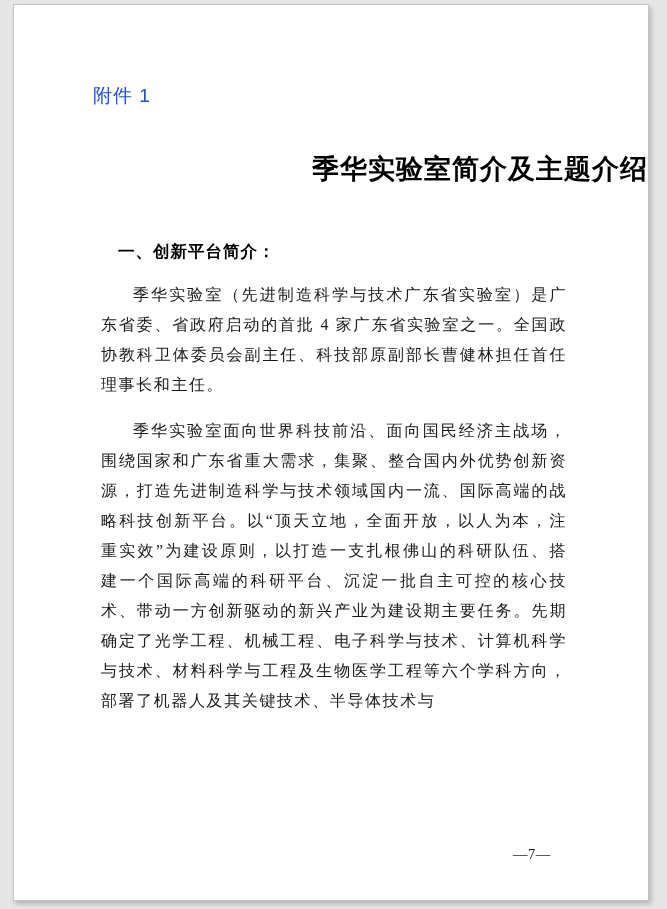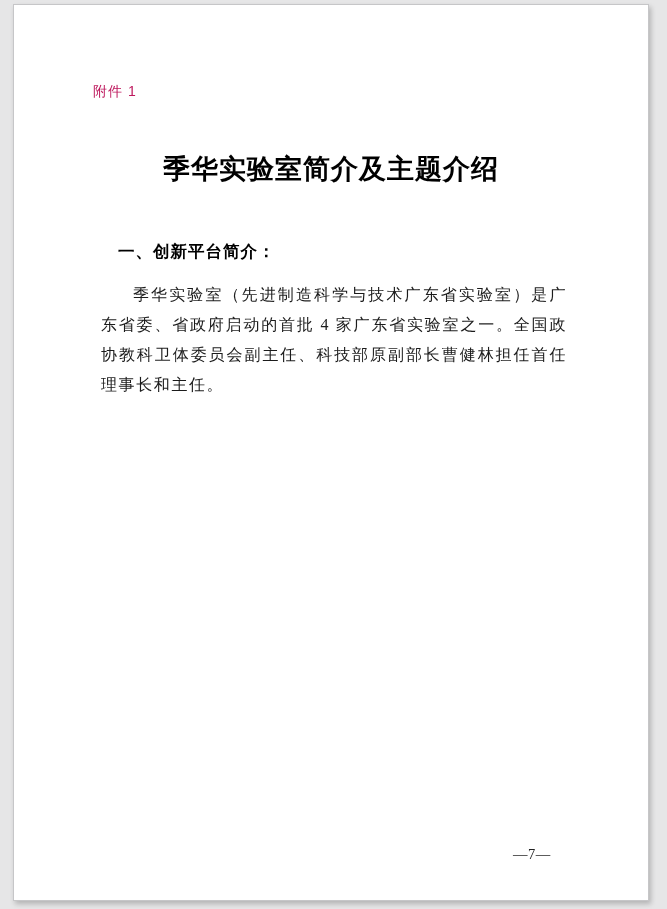--- a/index.html
+++ b/index.html
@@ -23,32 +23,32 @@
     background: #ffffff;
     border: 1px solid #c6c6c8;
     box-sizing: border-box;
     box-shadow: 2px 3px 5px rgba(0,0,0,0.22);
   }
   .attachment {
     position: absolute;
     left: 79px;
     top: 78px;
     font-family: "Liberation Sans", "DejaVu Sans", sans-serif;
-    font-size: 14px;
+    font-size: 19px;
     font-weight: 500;
     letter-spacing: 1px;
-    color: #be185d;
+    color: #1d4ed8;
   }
   .title {
     position: absolute;
     left: 0;
     right: 0;
     top: 146px;
     margin: 0;
-    text-align: center;
+    text-align: right;
     font-family: "Liberation Serif", "DejaVu Serif", serif;
     font-size: 27px;
     font-weight: 700;
     letter-spacing: 1px;
     color: #000000;
     white-space: nowrap;
   }
   .content {
     position: absolute;
     left: 71px;
@@ -92,17 +92,18 @@
   <div class="attachment">附件 1</div>
 
   <h1 class="title">季华实验室简介及主题介绍</h1>
 
   <div class="content">
     <h2 class="section-heading">一、创新平台简介：</h2>
 
     <p class="para">季华实验室（先进制造科学与技术广东省实验室）是广东省委、省政府启动的首批 4 家广东省实验室之一。全国政协教科卫体委员会副主任、科技部原副部长曹健林担任首任理事长和主任。</p>
 
 
+    <p class="para">季华实验室面向世界科技前沿、面向国民经济主战场，围绕国家和广东省重大需求，集聚、整合国内外优势创新资源，打造先进制造科学与技术领域国内一流、国际高端的战略科技创新平台。以“顶天立地，全面开放，以人为本，注重实效”为建设原则，以打造一支扎根佛山的科研队伍、搭建一个国际高端的科研平台、沉淀一批自主可控的核心技术、带动一方创新驱动的新兴产业为建设期主要任务。先期确定了光学工程、机械工程、电子科学与技术、计算机科学与技术、材料科学与工程及生物医学工程等六个学科方向，部署了机器人及其关键技术、半导体技术与</p>
   </div>
 
   <div class="page-number">—7—</div>
 
 </div>
 
 </body></html>

